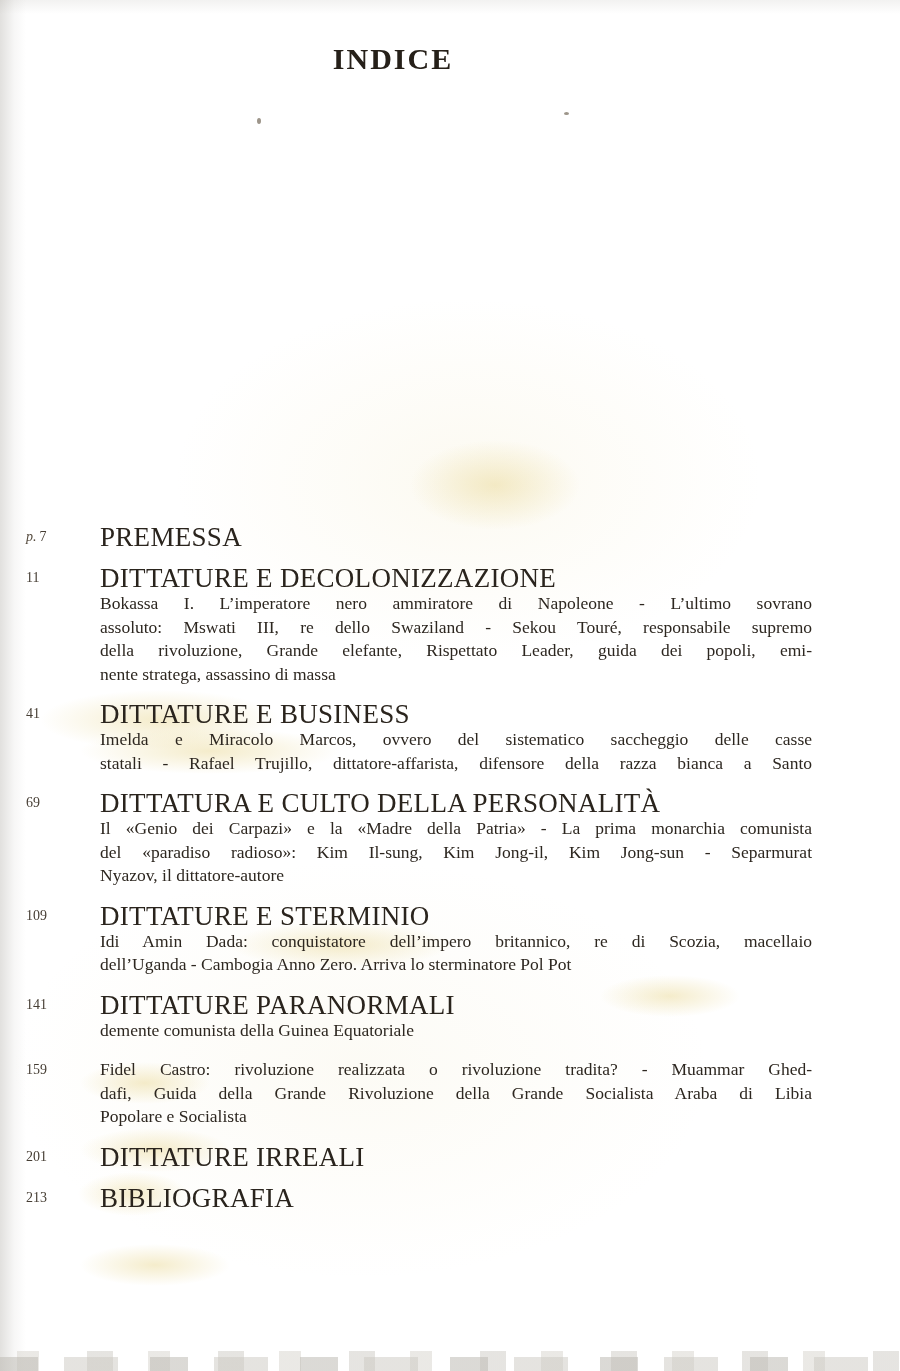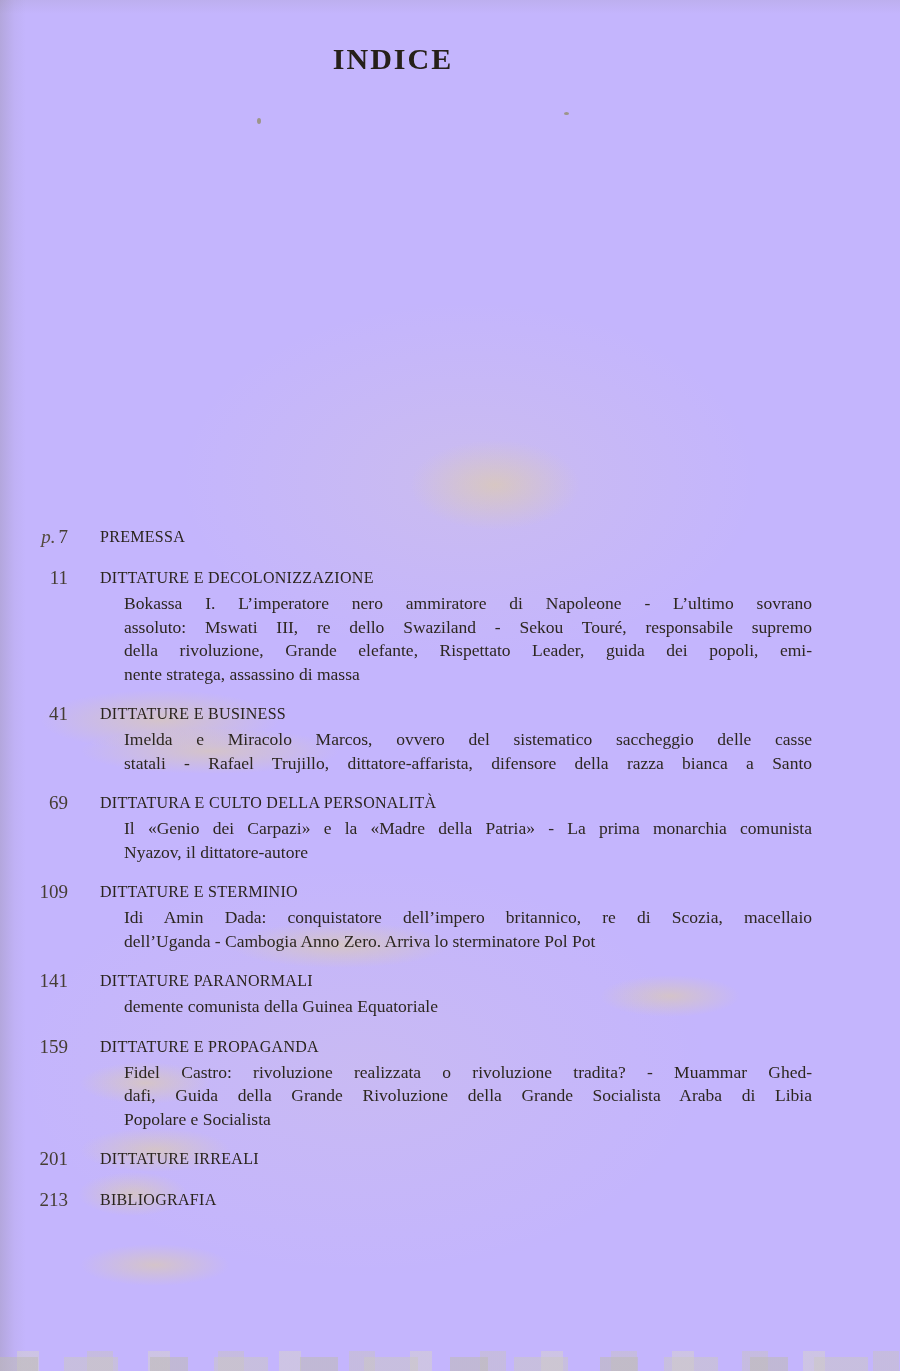--- a/index.html
+++ b/index.html
@@ -1,20 +1,20 @@
 <!DOCTYPE html>
 <html><head>
 <meta charset="utf-8">
 <style>
   html,body{margin:0;padding:0;background:#e9e7e2;}
   .page{
     position:relative;
     width:900px;height:1371px;
     margin:0 auto;
-    background:#c4b5fd;
+    background:#ffffff;
     overflow:hidden;
     font-family:"Liberation Serif","DejaVu Serif",serif;
     color:#2b2520;
   }
   
   .edge-left{
     position:absolute;left:0;top:0;width:26px;height:100%;
     background:linear-gradient(to right, rgba(120,115,105,0.22), rgba(120,115,105,0.06) 55%, rgba(120,115,105,0) 100%);
     pointer-events:none;
   }
@@ -63,31 +63,31 @@
   .toc{
     position:absolute;top:524px;left:26px;width:788px;
   }
   .toc-entry{
     display:grid;
     grid-template-columns:42px 712px;
     column-gap:32px;
     margin-bottom:15px;
   }
   .toc-page-num{
-    text-align:right;
-    font-size:19px;line-height:26px;
+    text-align:left;
+    font-size:14px;line-height:26px;
     color:#453d33;
     white-space:nowrap;
   }
   .toc-page-prefix{font-style:italic;margin-right:3px;color:#554b3e;}
   .toc-title{
-    font-size:16px;line-height:26px;letter-spacing:0.3px;
+    font-size:27px;line-height:26px;letter-spacing:0.3px;
     color:#2a241d;
   }
-  .toc-desc{margin-top:1px;margin-left:24px;}
+  .toc-desc{margin-top:1px;}
   .toc-desc-line{
     font-size:17.5px;line-height:23.5px;
     color:#2d2720;
     text-align:justify;
     text-align-last:justify;
   }
   .toc-desc-line.last{
     text-align:center;
     text-align-last:left;
   }
@@ -158,20 +158,21 @@
   </div>
 
   <div class="toc-entry">
     <div class="toc-page-num">
       <span class="num">69</span>
     </div>
     <div>
       <div class="toc-title">DITTATURA E CULTO DELLA PERSONALITÀ</div>
       <div class="toc-desc">
             <div class="toc-desc-line">Il «Genio dei Carpazi» e la «Madre della Patria» - La prima monarchia comunista</div>
+            <div class="toc-desc-line">del «paradiso radioso»: Kim Il-sung, Kim Jong-il, Kim Jong-sun - Separmurat</div>
             <div class="toc-desc-line last">Nyazov, il dittatore-autore</div>
           </div>
     </div>
   </div>
 
   <div class="toc-entry">
     <div class="toc-page-num">
       <span class="num">109</span>
     </div>
     <div>
@@ -193,21 +194,20 @@
             <div class="toc-desc-line last">demente comunista della Guinea Equatoriale</div>
           </div>
     </div>
   </div>
 
   <div class="toc-entry">
     <div class="toc-page-num">
       <span class="num">159</span>
     </div>
     <div>
-      <div class="toc-title">DITTATURE E PROPAGANDA</div>
       <div class="toc-desc">
             <div class="toc-desc-line">Fidel Castro: rivoluzione realizzata o rivoluzione tradita? - Muammar Ghed-</div>
             <div class="toc-desc-line">dafi, Guida della Grande Rivoluzione della Grande Socialista Araba di Libia</div>
             <div class="toc-desc-line last">Popolare e Socialista</div>
           </div>
     </div>
   </div>
 
   <div class="toc-entry">
     <div class="toc-page-num">

